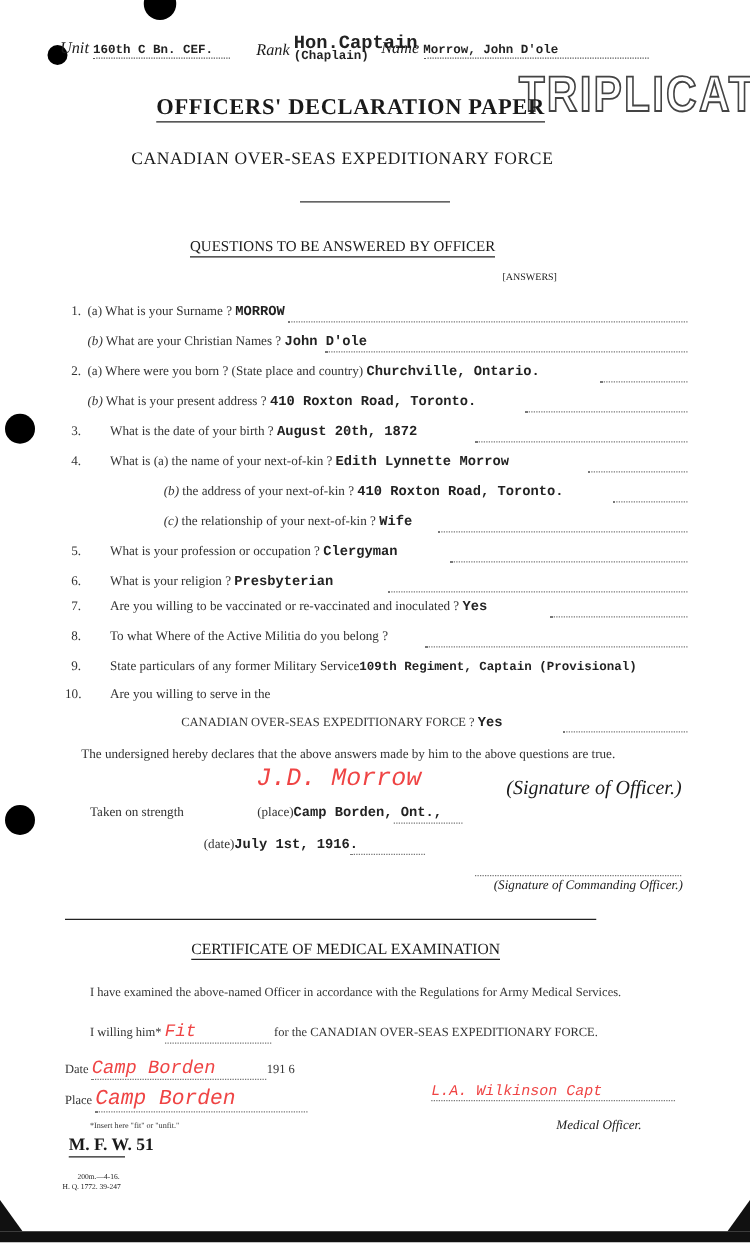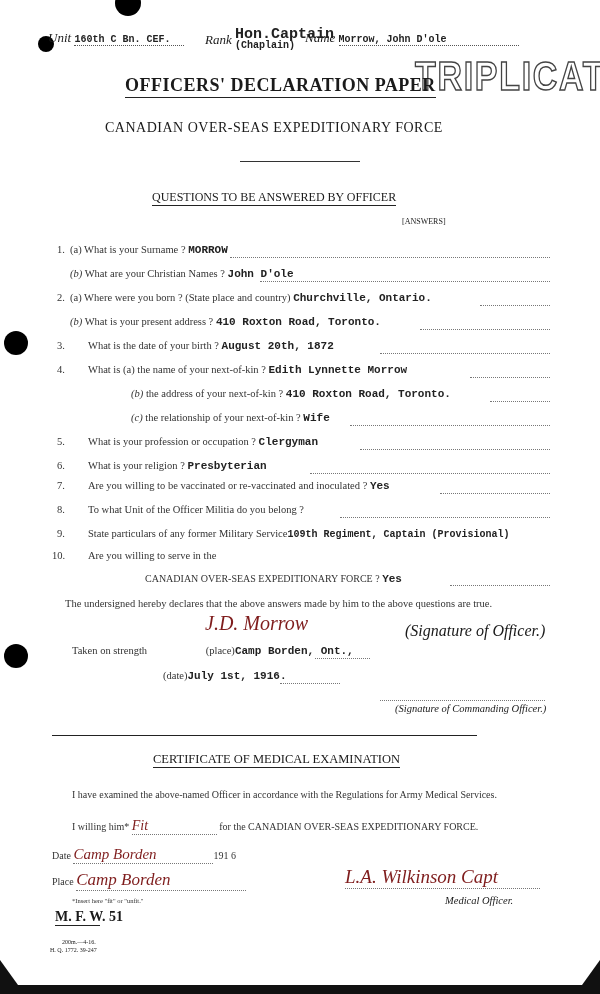--- a/index.html
+++ b/index.html
@@ -9,21 +9,21 @@
   }
   .abs { position:absolute; }
   .mono { font-family:"Liberation Mono", "DejaVu Sans Mono", monospace; font-weight:bold; color:#222; }
   .ital { font-style:italic; }
   .dots { border-bottom:1px dotted #555; }
   .punch { position:absolute; width:24px; height:24px; border-radius:50%; background:#000; }
   .q { position:absolute; font-size:10.5px; color:#333; white-space:nowrap; }
   .ans { font-family:"Liberation Mono", "DejaVu Sans Mono", monospace; font-weight:bold; font-size:11px; color:#222; }
   .line { position:absolute; border-bottom:1px dotted #777; height:0; }
   .num { position:absolute; font-size:10.5px; color:#333; }
-  .sig { font-family:Liberation Serif, serif; font-style:italic; color:#7f1d1d; }
+  .sig { font-family:Liberation Mono, monospace; font-style:italic; color:#ef4444; }
   .triplicate {
     position:absolute; left:415px; top:54px; font-family:"Liberation Sans", sans-serif;
     font-weight:bold; font-size:40px; letter-spacing:2px; color:transparent;
     -webkit-text-stroke:1.5px #444; transform:scaleX(0.85); transform-origin:left;
   }
 </style>
 </head>
 <body>
 
 <div class="punch" style="left:115px;top:-10px;width:26px;height:26px;"></div>
@@ -128,21 +128,21 @@
 
 <div class="num" style="left:57px;top:480px;">7.</div>
 <div class="q" style="left:88px;top:480px;">
   <span>Are you willing to be vaccinated or re-vaccinated and inoculated ?</span>
   <span class="ans">Yes</span>
 </div>
 <div class="line" style="left:440px;top:493px;width:110px;"></div>
 
 <div class="num" style="left:57px;top:504px;">8.</div>
 <div class="q" style="left:88px;top:504px;">
-  <span>To what Unit of the Officer Militia do you belong ?</span>
+  <span>To what Where of the Active Militia do you belong ?</span>
 </div>
 <div class="line" style="left:340px;top:517px;width:210px;"></div>
 
 <div class="num" style="left:57px;top:528px;">9.</div>
 <div class="q" style="left:88px;top:528px;">
   <span>State particulars of any former Military Service</span><span class="ans" style="font-size:10px;">109th Regiment, Captain (Provisional)</span>
 </div>
 
 <div class="num" style="left:52px;top:550px;">10.</div>
 <div class="q" style="left:88px;top:550px;">
@@ -187,21 +187,21 @@
   <span>Date</span>
   <span class="sig" style="font-size:15px;display:inline-block;width:140px;border-bottom:1px dotted #777;">Camp Borden</span><span>191 6</span>
 </div>
 
 <div class="q" style="left:52px;top:870px;font-size:10px;">
   <span>Place</span>
   <span class="sig" style="font-size:17px;display:inline-block;width:170px;border-bottom:1px dotted #777;">Camp Borden</span>
 </div>
 <div class="abs" style="left:72px;top:897px;font-size:6.5px;color:#333;">*Insert here "fit" or "unfit."</div>
 
-<div class="abs sig" style="left:345px;top:866px;font-size:19px;width:195px;border-bottom:1px dotted #777;">L.A. Wilkinson Capt</div>
+<div class="abs sig" style="left:345px;top:866px;font-size:12px;width:195px;border-bottom:1px dotted #777;">L.A. Wilkinson Capt</div>
 <div class="abs ital" style="left:445px;top:895px;font-size:10.5px;">Medical Officer.</div>
 
 <div class="abs" style="left:55px;top:909px;font-size:14px;font-weight:bold;border-bottom:1px solid #222;width:45px;white-space:nowrap;">M. F. W. 51</div>
 <div class="abs" style="left:62px;top:939px;font-size:6px;">200m.—4-16.</div>
 <div class="abs" style="left:50px;top:947px;font-size:6px;">H. Q. 1772. 39-247</div>
 
 <div class="abs" style="left:0;top:985px;width:600px;height:9px;background:#111;"></div>
 <div class="abs" style="left:0;top:960px;width:0;height:0;border-left:18px solid #111;border-top:25px solid transparent;"></div>
 <div class="abs" style="left:582px;top:960px;width:0;height:0;border-right:18px solid #111;border-top:25px solid transparent;"></div>
 

